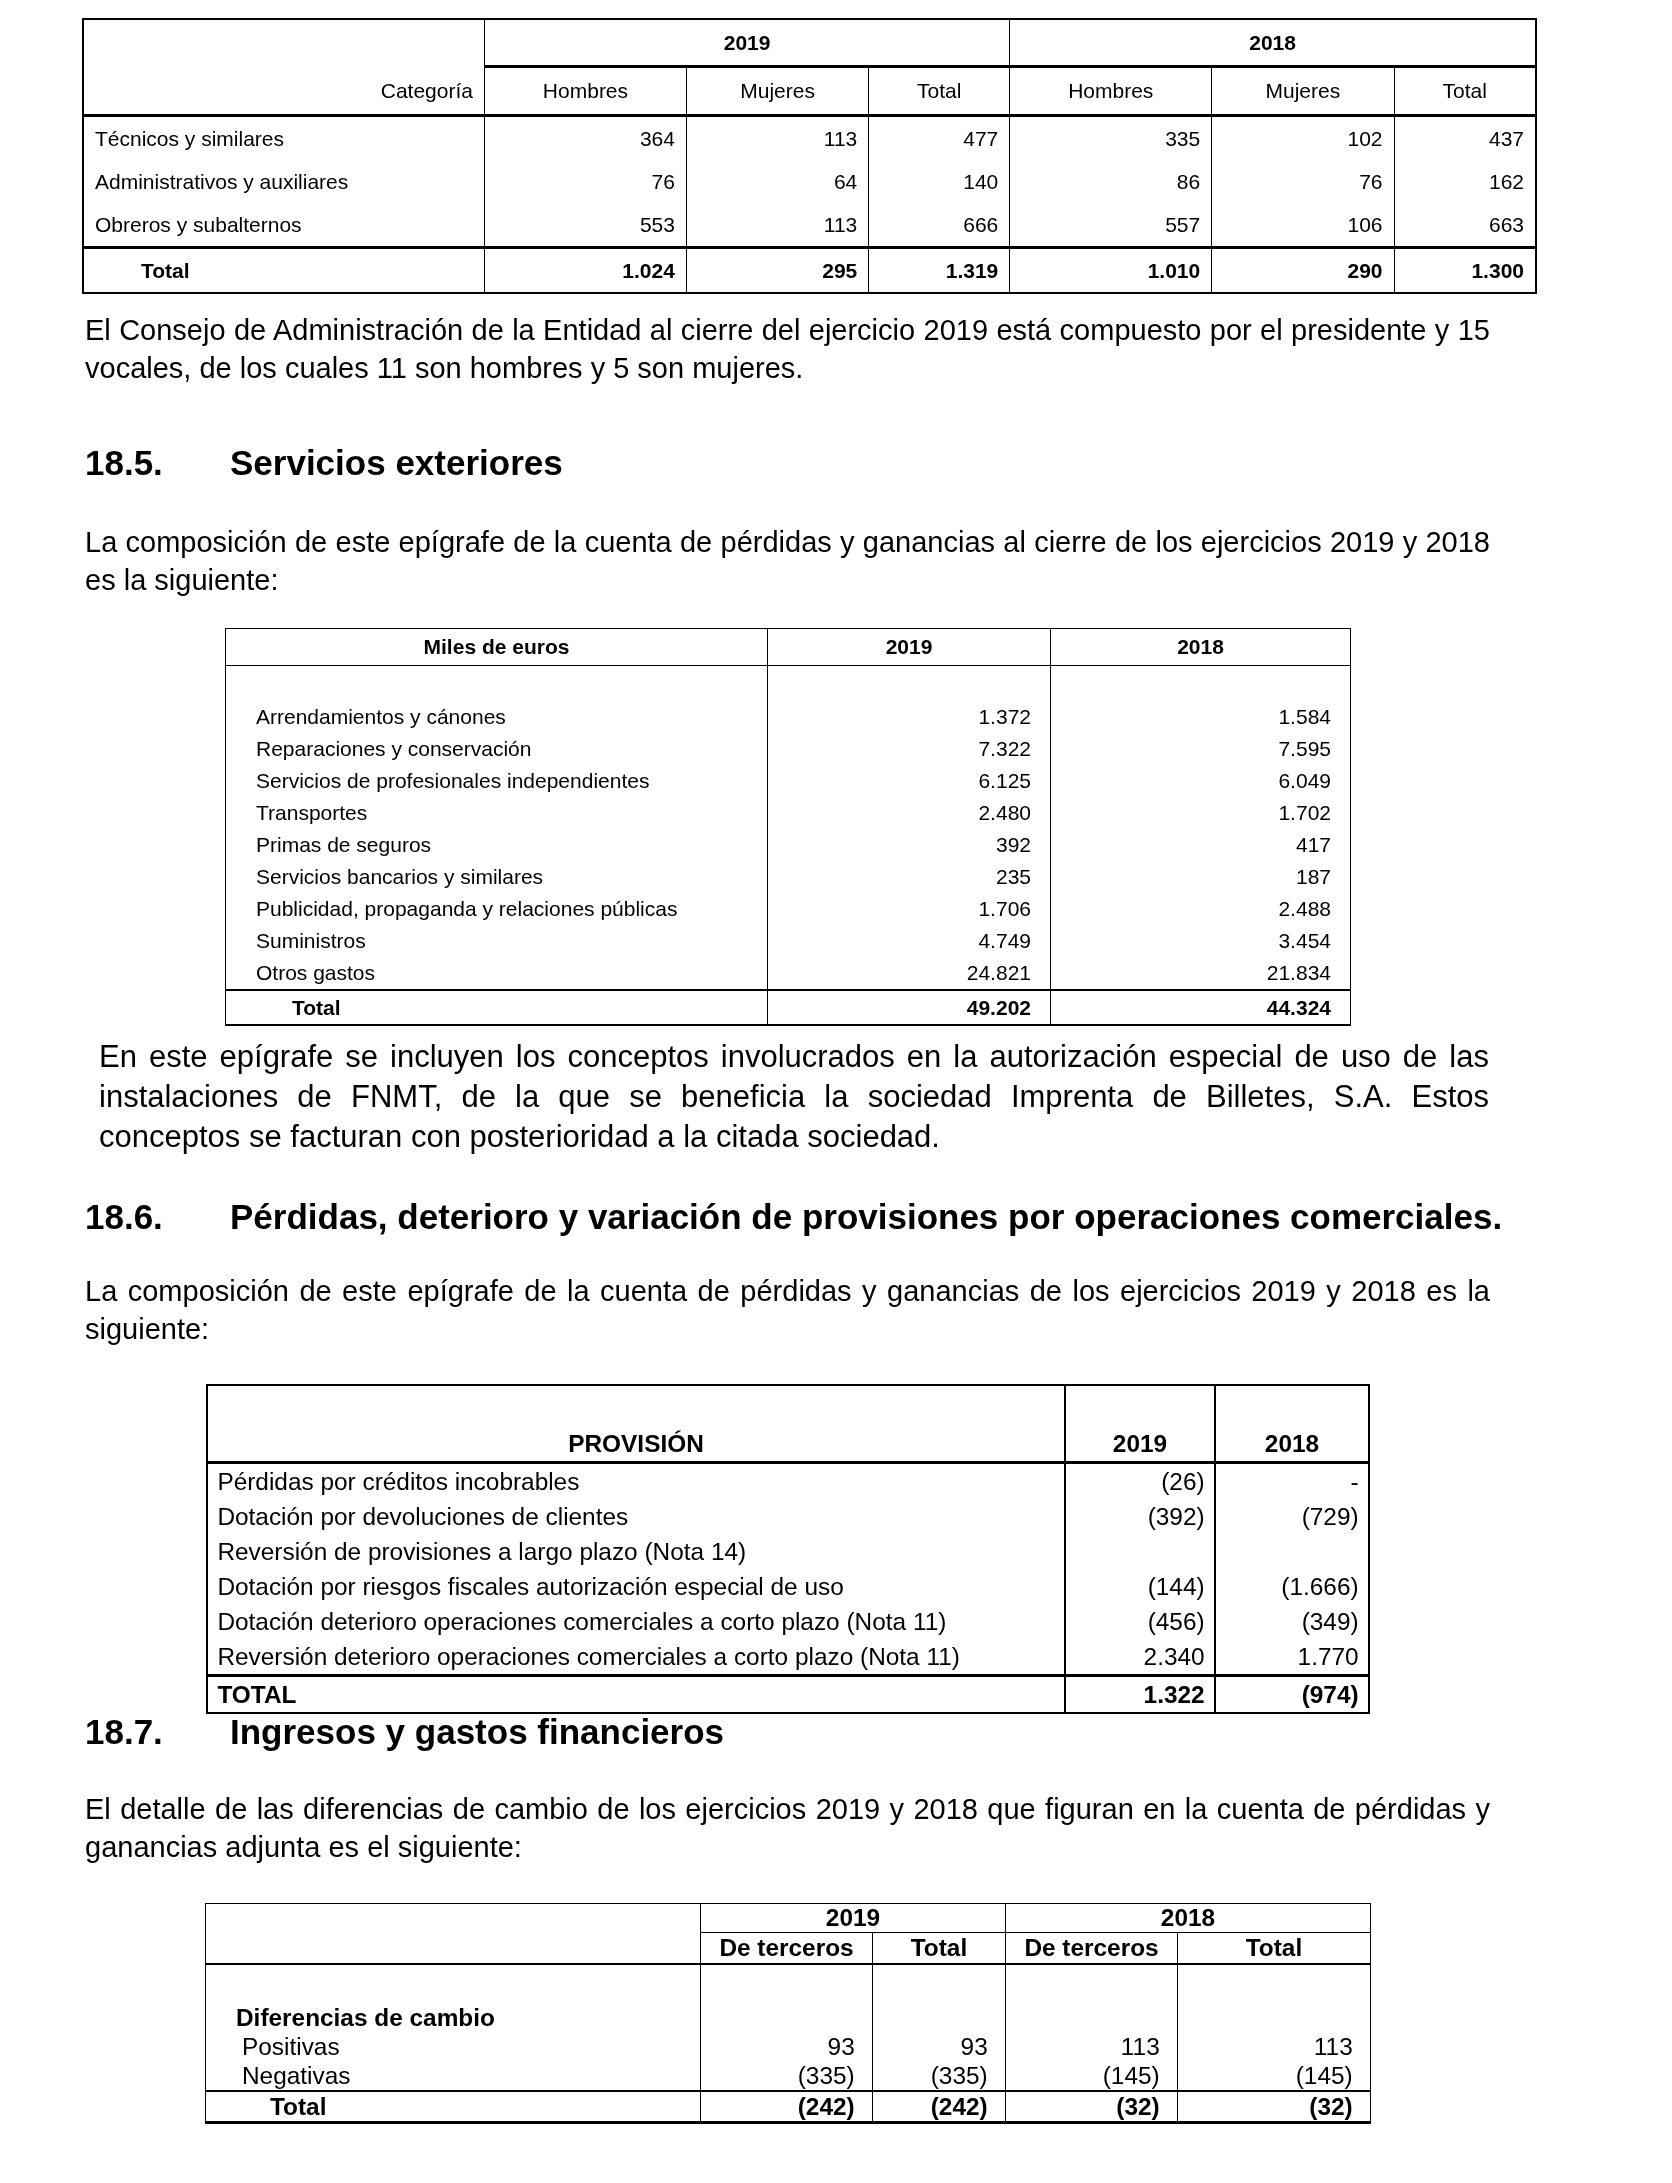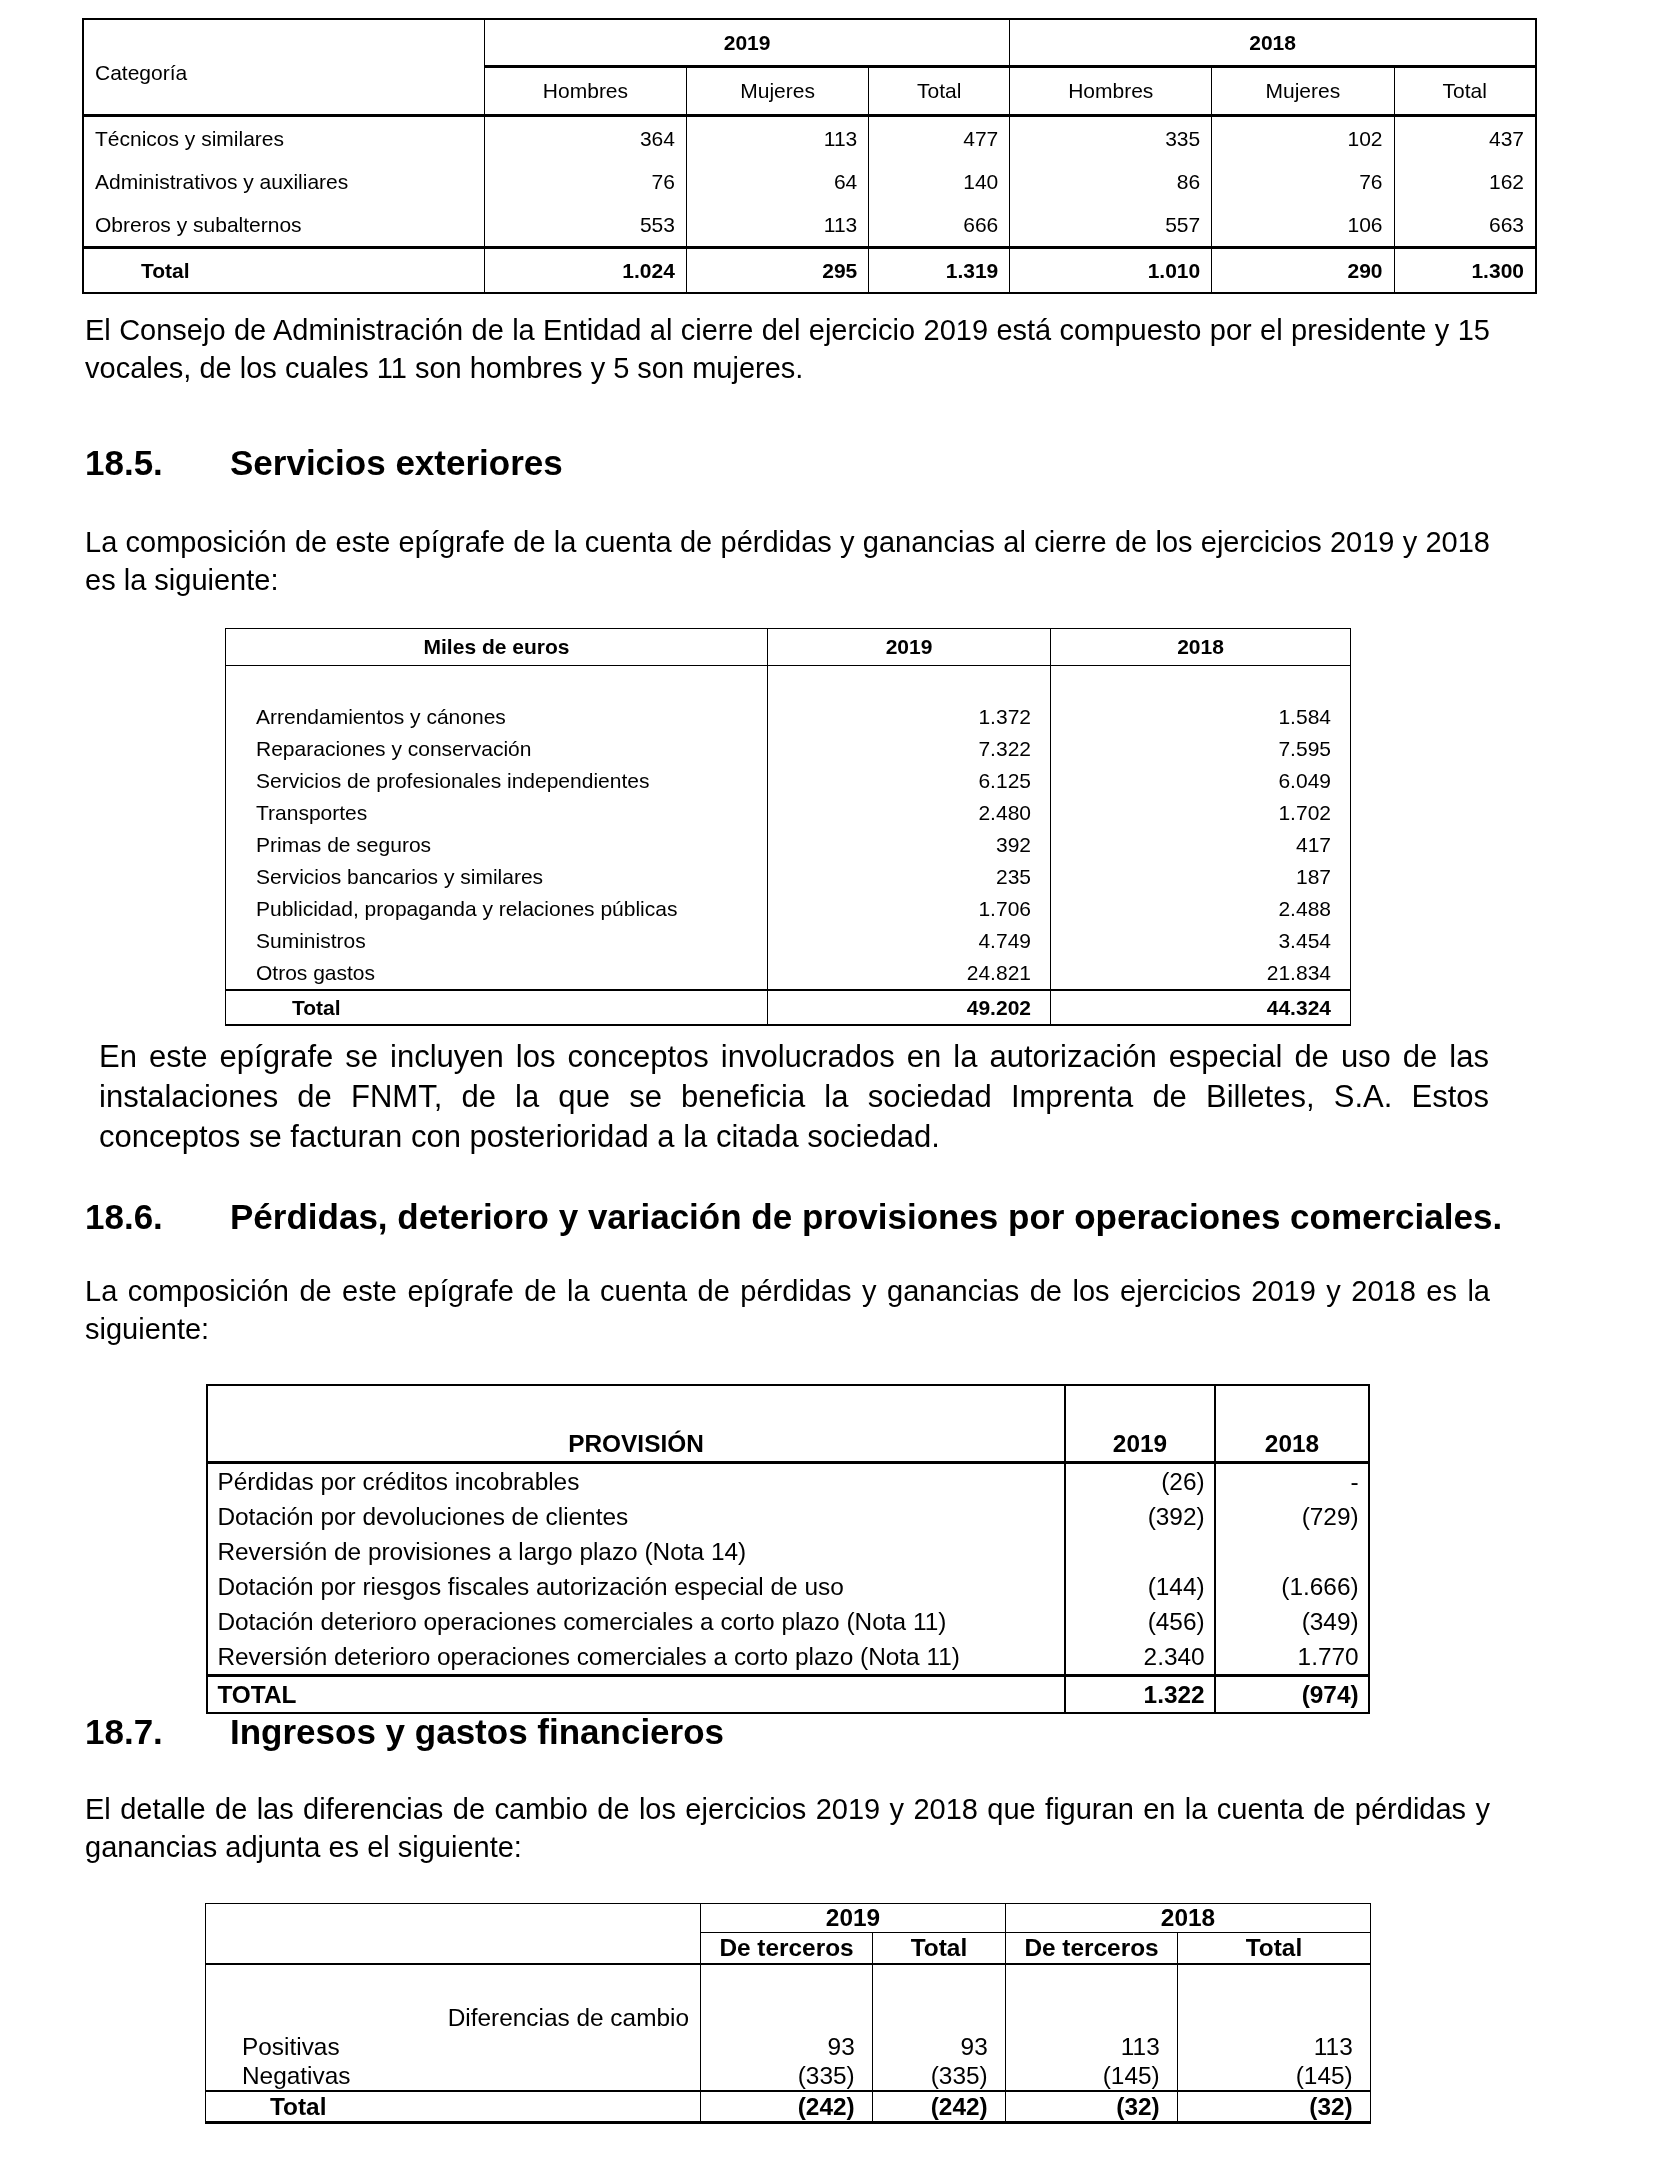--- a/index.html
+++ b/index.html
@@ -54,34 +54,34 @@
   #t-prov tr.tot td { height: 35px; border-top: 3.1px solid #000; border-bottom: 2.4px solid #000; font-weight: bold; padding-left: 9.4px; }
   #t-prov tr.tot td.r { padding-right: 9.4px; }
 
   
   #t-fx { left: 205px; top: 1903px; width: 1166px; font-size: 24.4px; border: 1.6px solid #000; }
   #t-fx td { border-left: 1.6px solid #000; border-right: 1.6px solid #000; }
   #t-fx tr.h1 td { height: 28px; font-weight: bold; }
   #t-fx tr.h2 td { height: 30px; font-weight: bold; }
   #t-fx tr.h1 td.yr { border-bottom: 1.6px solid #000; }
   #t-fx tr.spacer td { height: 39px; border-top: 2.4px solid #000; }
-  #t-fx tr.grp td { height: 28px; font-weight: normal; padding-left: 30px; text-align: right; }
+  #t-fx tr.grp td { height: 28px; font-weight: bold; padding-left: 30px; }
   #t-fx tr.row td { height: 29px; padding-left: 36px; }
   #t-fx tr.row td.r { padding-right: 17.3px; }
   #t-fx tr.tot td { height: 29px; border-top: 2.4px solid #000; border-bottom: 3.1px solid #000; font-weight: bold; }
   #t-fx tr.tot td.lbl { padding-left: 64px; }
   #t-fx tr.tot td.r { padding-right: 17.3px; }
 </style>
 </head>
 <body>
 
 <table id="t-staff">
   <tbody>
       <tr class="h1">
-    <td class="cat" rowspan="2" style="vertical-align:bottom; padding-bottom:29px;">Categoría</td>
+    <td class="cat" rowspan="2" style="vertical-align:bottom; padding-bottom:11px;text-align:right;">Categoría</td>
     <td class="c b" colspan="3">2019</td>
     <td class="c b" colspan="3">2018</td>
   </tr>
   <tr class="h2">
     <td class="c">Hombres</td>
     <td class="c">Mujeres</td>
     <td class="c">Total</td>
     <td class="c">Hombres</td>
     <td class="c">Mujeres</td>
     <td class="c">Total</td>

